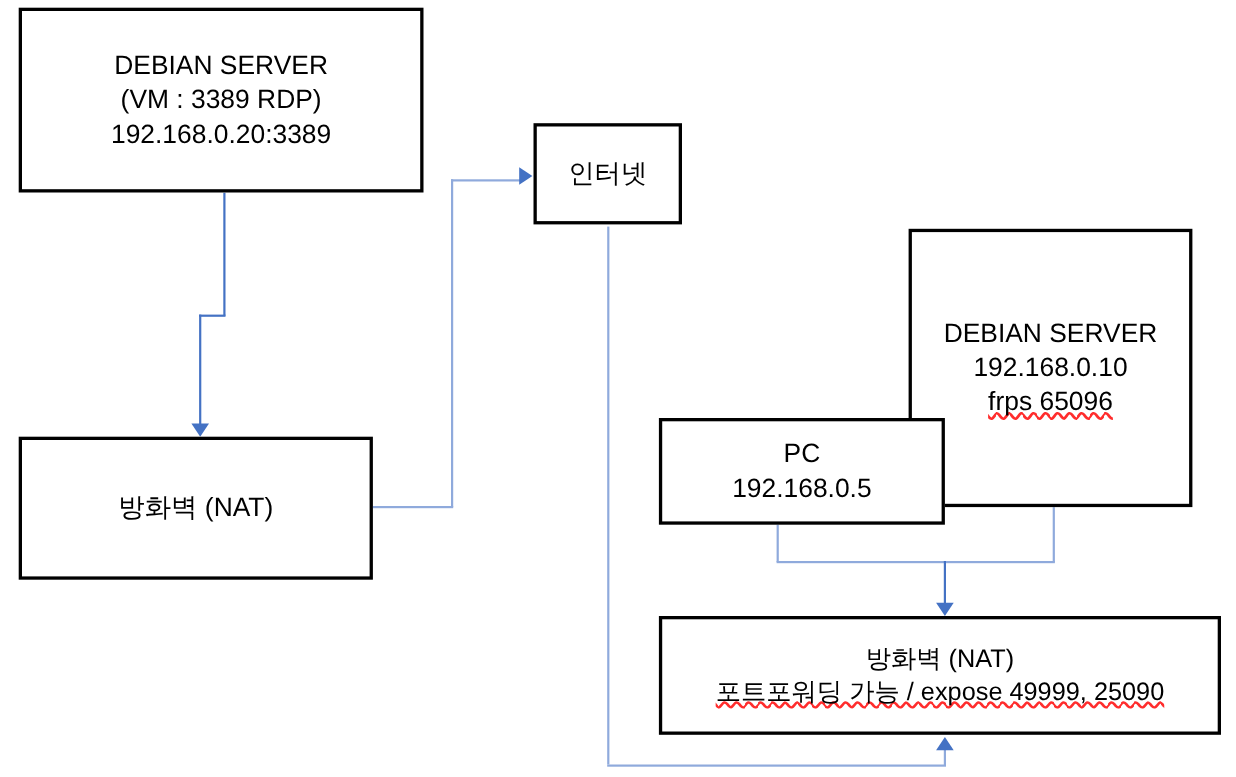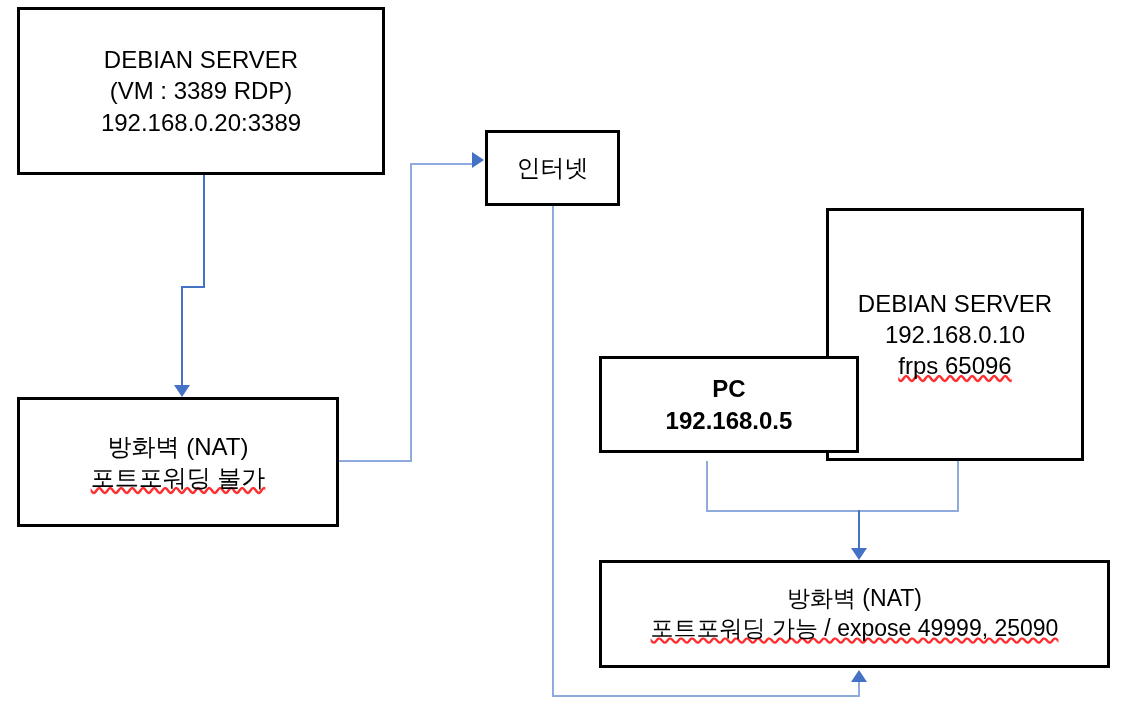--- a/index.html
+++ b/index.html
@@ -38,24 +38,24 @@
     text-align: right;
   }
   .node .line.spell {
     text-decoration: underline wavy #ff2d2d;
     text-decoration-skip-ink: none;
     text-underline-offset: 1px;
   }
 
   
   #node-debian-vm      { left: 17px;  top: 7px;    width: 368px; height: 168px; }
-  #node-internet       { left: 485px; top: 130px;  width: 135px; height: 76px;  }
+  #node-internet       { left: 485px; top: 112px;  width: 135px; height: 92px;  }
   #node-firewall-left  { left: 17px;  top: 397px;  width: 322px; height: 130px; }
   #node-debian-frps    { left: 826px; top: 208px;  width: 258px; height: 253px; }
-  #node-pc             { left: 599px; top: 356px;  width: 260px; height: 97px; font-weight: bold;  }
+  #node-pc             { left: 599px; top: 380px;  width: 260px; height: 97px;  }
   #node-firewall-right { left: 599px; top: 560px;  width: 511px; height: 108px; }
 
   #node-firewall-right .line { font-size: 23px; }
 
   
   .conn {
     position: absolute;
     z-index: 1;
   }
   .conn.h { height: 0; border-top-width: 2px; border-top-style: solid; }
@@ -117,21 +117,20 @@
     <span class="line">(VM : 3389 RDP)</span>
     <span class="line">192.168.0.20:3389</span>
   </div>
 
   <div class="node" id="node-internet">
     <span class="line">인터넷</span>
   </div>
 
   <div class="node" id="node-firewall-left">
     <span class="line">방화벽 (NAT)</span>
-    <span class="line spell">포트포워딩 불가</span>
   </div>
 
   <div class="node" id="node-debian-frps">
     <span class="line">DEBIAN SERVER</span>
     <span class="line">192.168.0.10</span>
     <span class="line spell">frps 65096</span>
   </div>
 
   <div class="node" id="node-pc">
     <span class="line">PC</span>

